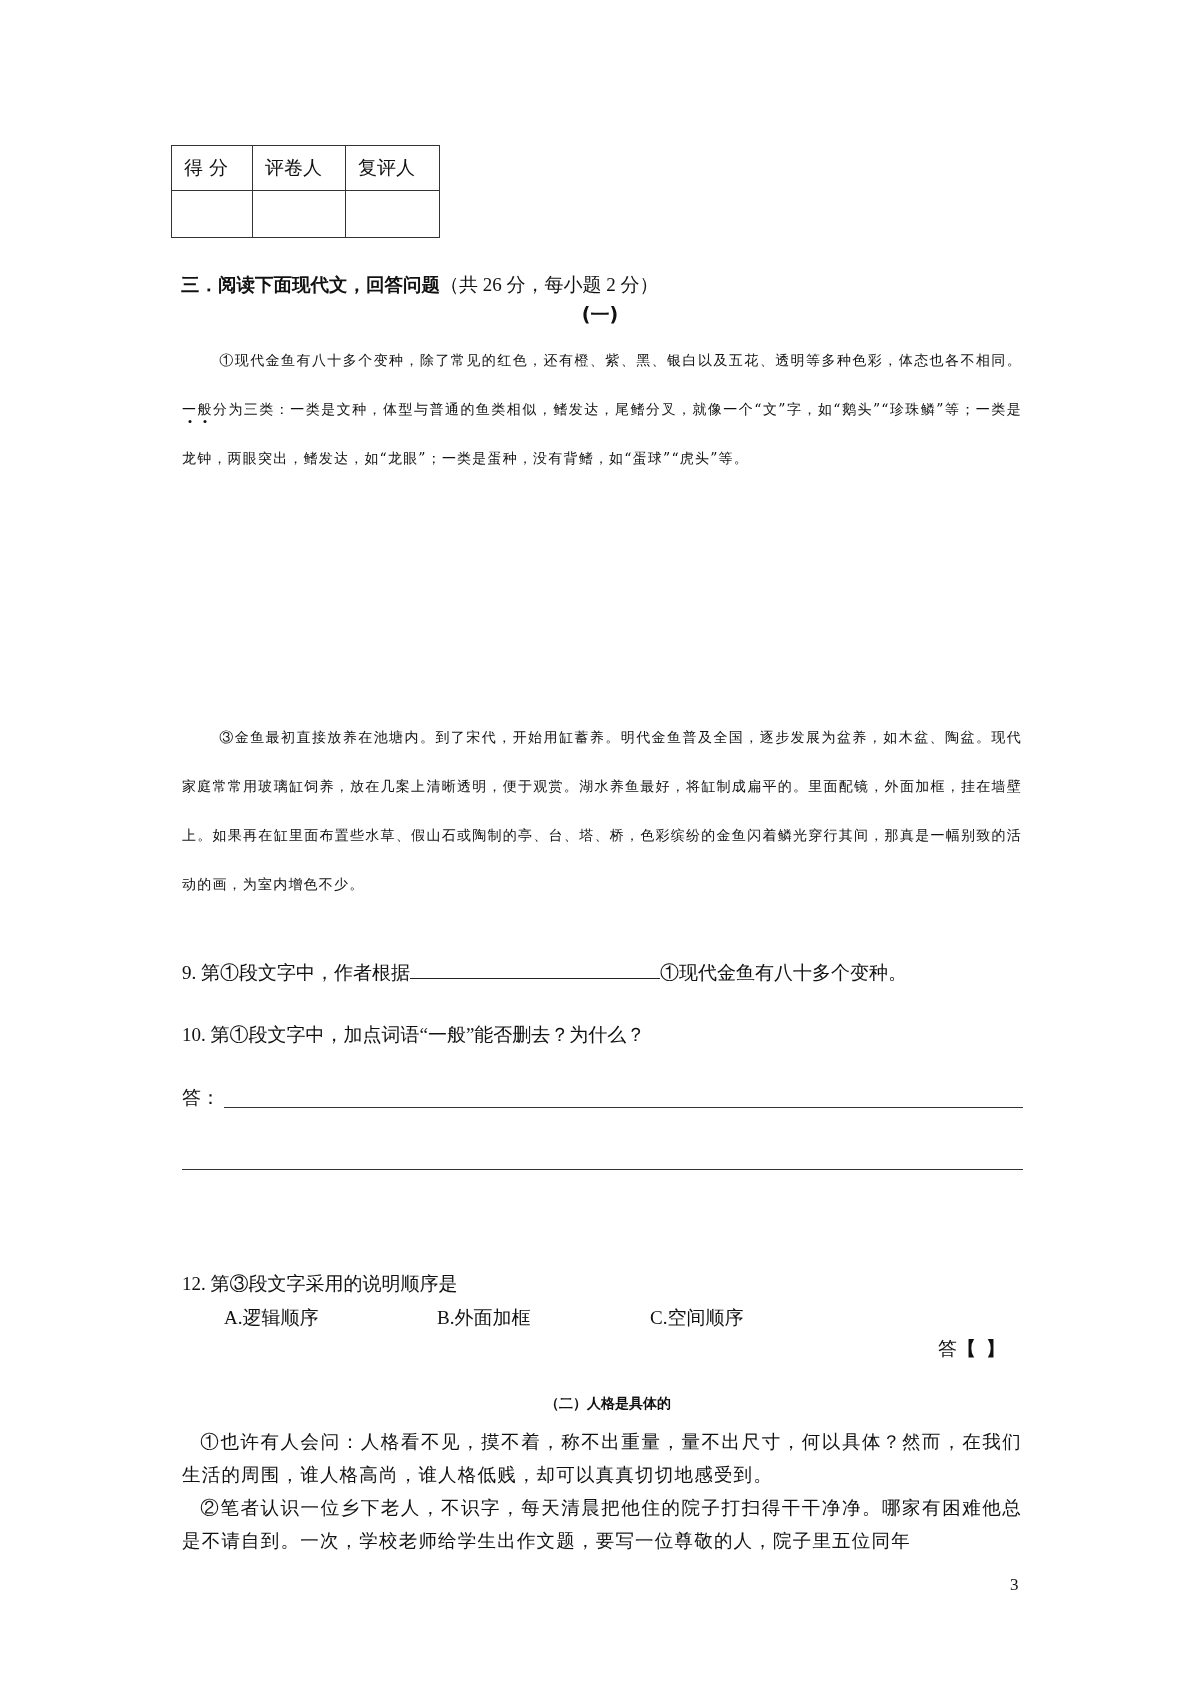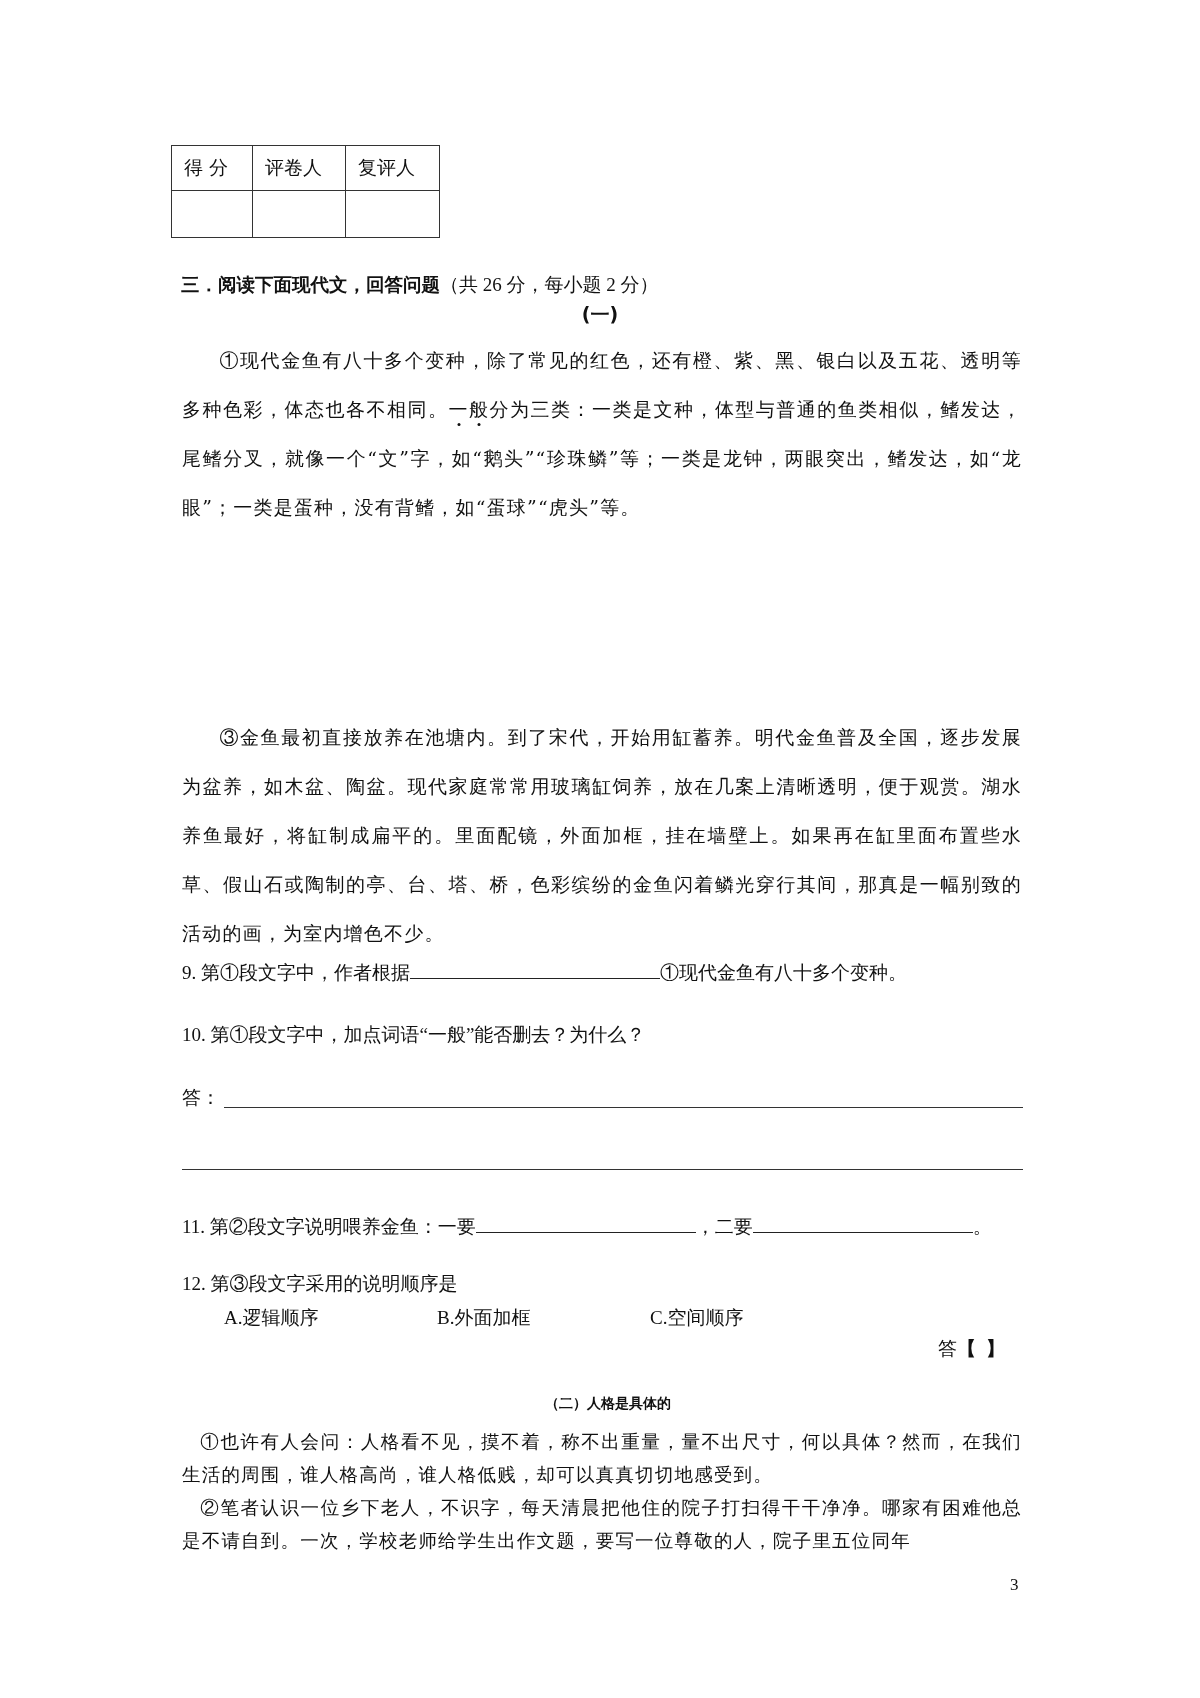--- a/index.html
+++ b/index.html
@@ -35,21 +35,21 @@
   .section-title .normal { font-family: "Liberation Serif", serif; font-size: 19px; }
 
   .sub-title-1 {
     left: 0; width: 1200px; top: 302px; text-align: center;
     font-family: "DejaVu Sans", "Liberation Sans", sans-serif; font-weight: bold; font-size: 19px;
     padding-left: 0;
   }
 
   .para {
     position: absolute; left: 182px; width: 840px;
-    font-size: 19px; letter-spacing: 1.2px;
+    font-size: 14px; letter-spacing: 1.2px;
     line-height: 49px;
     text-align: justify;
   }
   .para .indent { display: inline-block; width: 37px; }
   .dot { position: relative; }
   .dot::after {
     content: ""; position: absolute; left: 50%; bottom: -6px;
     width: 3px; height: 3px; border-radius: 50%; background: #111; transform: translateX(-50%);
   }
 
@@ -115,23 +115,20 @@
 
   <div class="q" style="top:958px;">
     <span>9. 第①段文字中，作者根据</span><span class="blank" style="width:250px;"></span><span>①现代金鱼有八十多个变种。</span>
   </div>
 
   <div class="q" style="top:1022px;">10. 第①段文字中，加点词语“一般”能否删去？为什么？</div>
   <div class="q" style="top:1085px;">答：</div>
   <div class="answer-line" style="left:224px; width:799px; top:1107px;"></div>
   <div class="answer-line" style="left:182px; width:841px; top:1169px;"></div>
 
-  <div class="q" style="top:1212px;">
-    <span>11. 第②段文字说明喂养金鱼：一要</span><span class="blank" style="width:220px;"></span><span>，二要</span><span class="blank" style="width:220px;"></span><span>。</span>
-  </div>
 
   <div class="q" style="top:1271px;">12. 第③段文字采用的说明顺序是</div>
   <div class="options" style="left:224px;">A.逻辑顺序</div>
   <div class="options" style="left:437px;">B.外面加框</div>
   <div class="options" style="left:650px;">C.空间顺序</div>
   <div class="answer-bracket">
     <span>答</span><span class="br">【</span><span style="display:inline-block;width:10px;"></span><span class="br">】</span>
   </div>
 
   <div class="abs sub-title-2">（二）人格是具体的</div>

